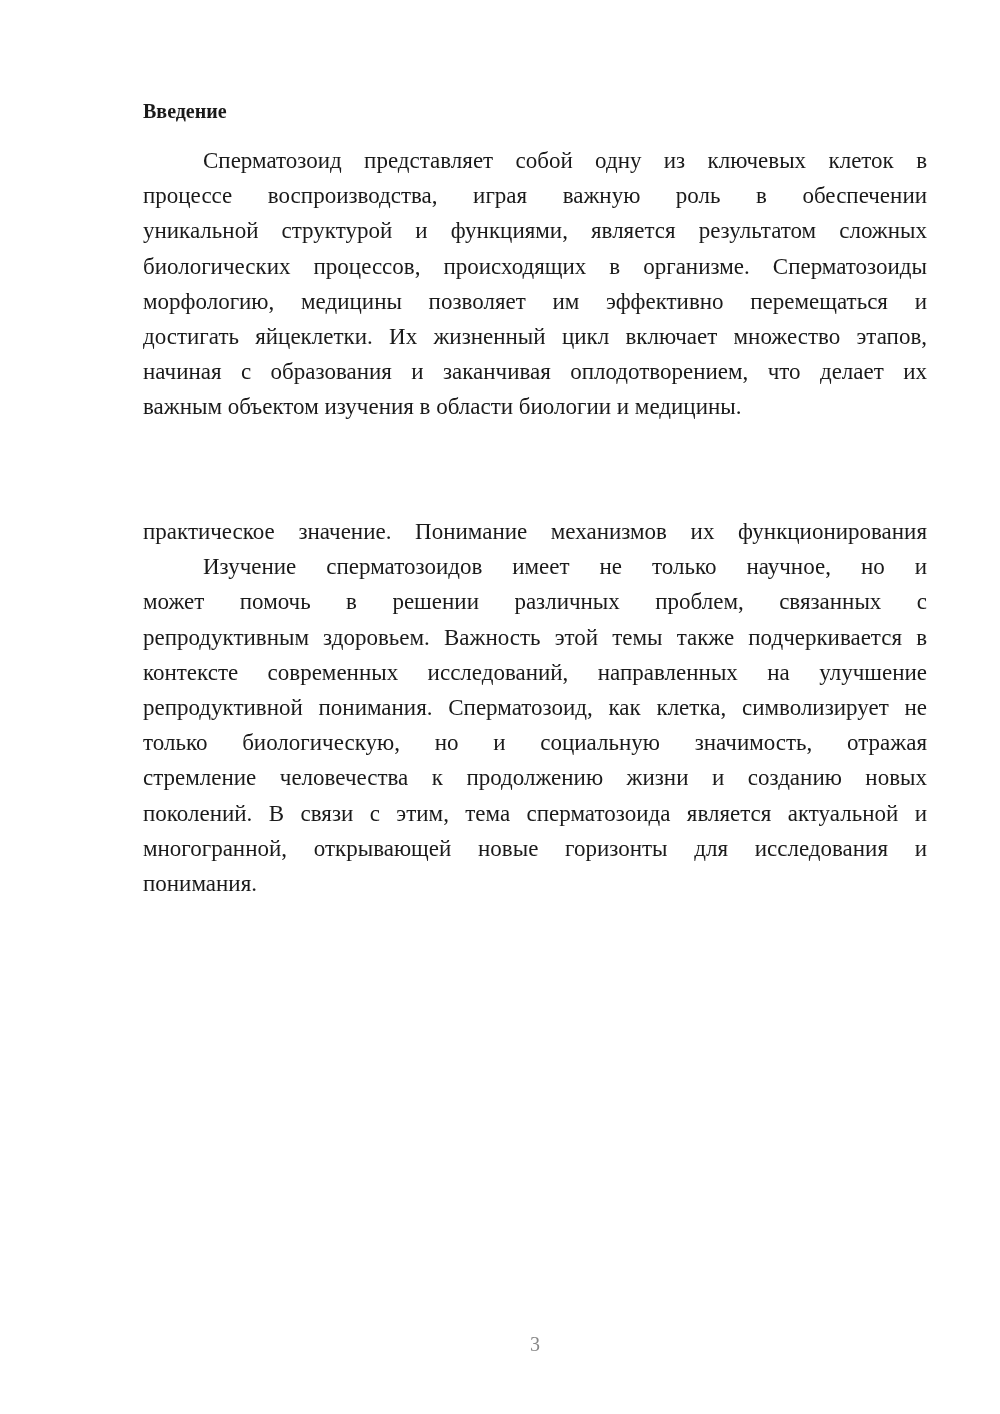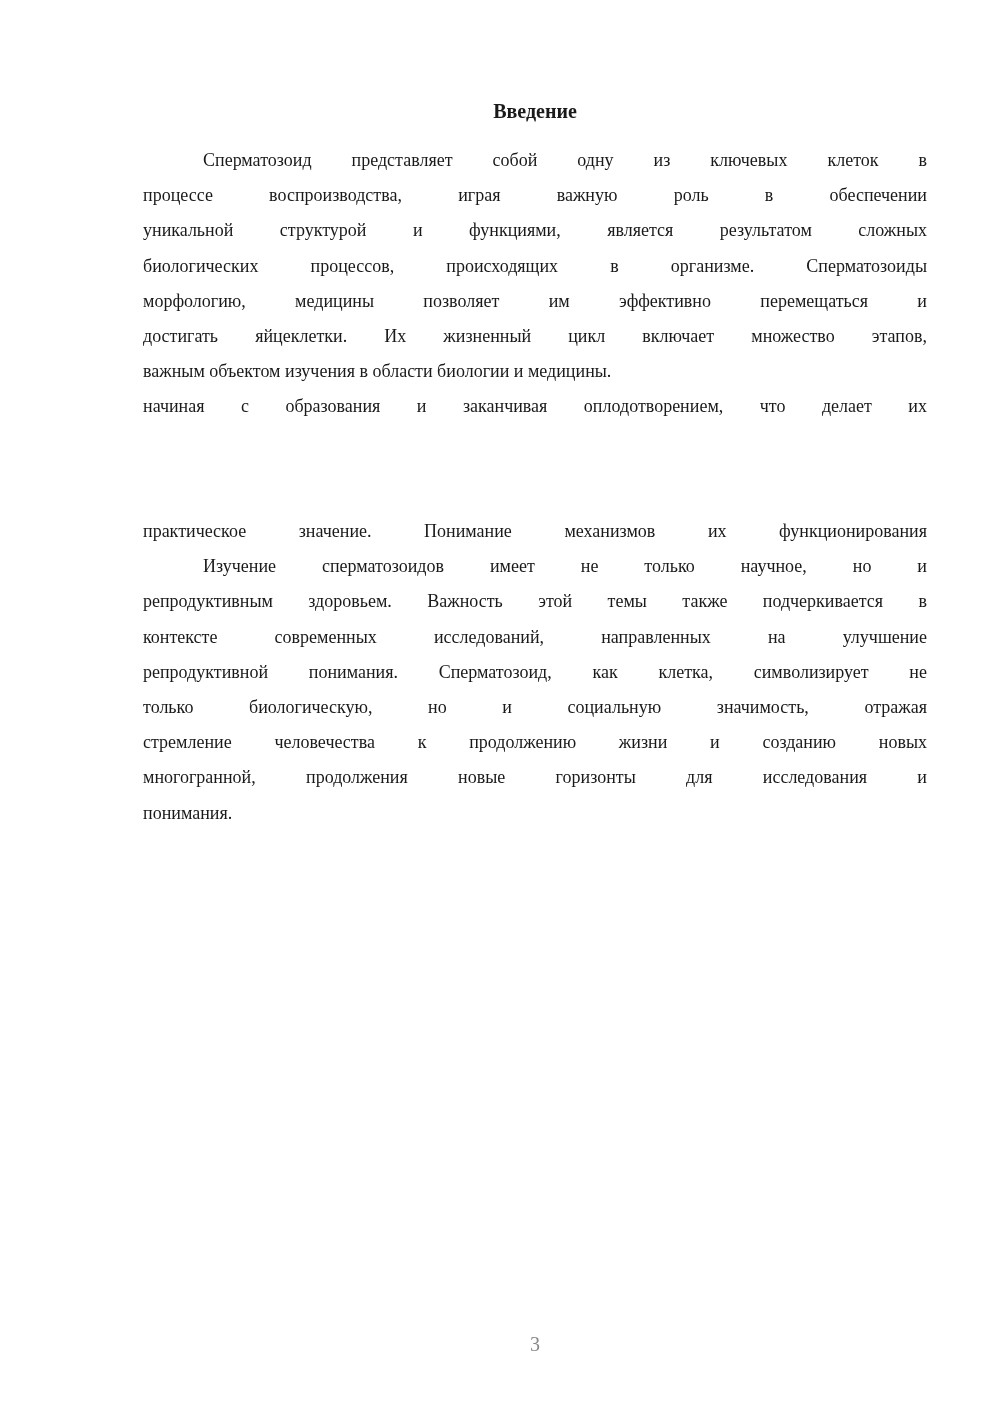--- a/index.html
+++ b/index.html
@@ -20,31 +20,31 @@
       left: 0; top: 0;
       width: 1000px;
       height: 1414px;
       background: #ffffff;
     }
     .heading {
       position: absolute;
       left: 143px;
       width: 784px;
       top: 98px;
-      text-align: center;
+      text-align: left;
       font-weight: bold;
       font-size: 20px;
       line-height: 26px;
       color: #1a1a1a;
     }
     .body-text {
       position: absolute;
       left: 143px;
       width: 784px;
-      font-size: 18px;
+      font-size: 23px;
     }
     .line {
       display: block;
       height: 35.2px;
       line-height: 35.2px;
       white-space: nowrap;
       text-align: justify;
       text-align-last: justify;
       overflow: visible;
     }
@@ -73,31 +73,33 @@
 
   <div class="heading">Введение</div>
 
   <div class="body-text" id="para1">
     <span class="line first">Сперматозоид представляет собой одну из ключевых клеток в</span>
     <span class="line">процессе воспроизводства, играя важную роль в обеспечении</span>
     <span class="line">уникальной структурой и функциями, является результатом сложных</span>
     <span class="line">биологических процессов, происходящих в организме. Сперматозоиды</span>
     <span class="line">морфологию, медицины позволяет им эффективно перемещаться и</span>
     <span class="line">достигать яйцеклетки. Их жизненный цикл включает множество этапов,</span>
+    <span class="line">начиная с образования и заканчивая оплодотворением, что делает их</span>
     <span class="line last">важным объектом изучения в области биологии и медицины.</span>
-    <span class="line">начиная с образования и заканчивая оплодотворением, что делает их</span>
   </div>
 
   <div class="body-text" id="para2">
     <span class="line">практическое значение. Понимание механизмов их функционирования</span>
     <span class="line first">Изучение сперматозоидов имеет не только научное, но и</span>
+    <span class="line">может помочь в решении различных проблем, связанных с</span>
     <span class="line">репродуктивным здоровьем. Важность этой темы также подчеркивается в</span>
     <span class="line">контексте современных исследований, направленных на улучшение</span>
     <span class="line">репродуктивной понимания. Сперматозоид, как клетка, символизирует не</span>
     <span class="line">только биологическую, но и социальную значимость, отражая</span>
     <span class="line">стремление человечества к продолжению жизни и созданию новых</span>
-    <span class="line">многогранной, продолжения новые горизонты для исследования и</span>
+    <span class="line">поколений. В связи с этим, тема сперматозоида является актуальной и</span>
+    <span class="line">многогранной, открывающей новые горизонты для исследования и</span>
     <span class="line last">понимания.</span>
   </div>
 
   <div class="page-number">3</div>
 
 </div>
 
 </body></html>

